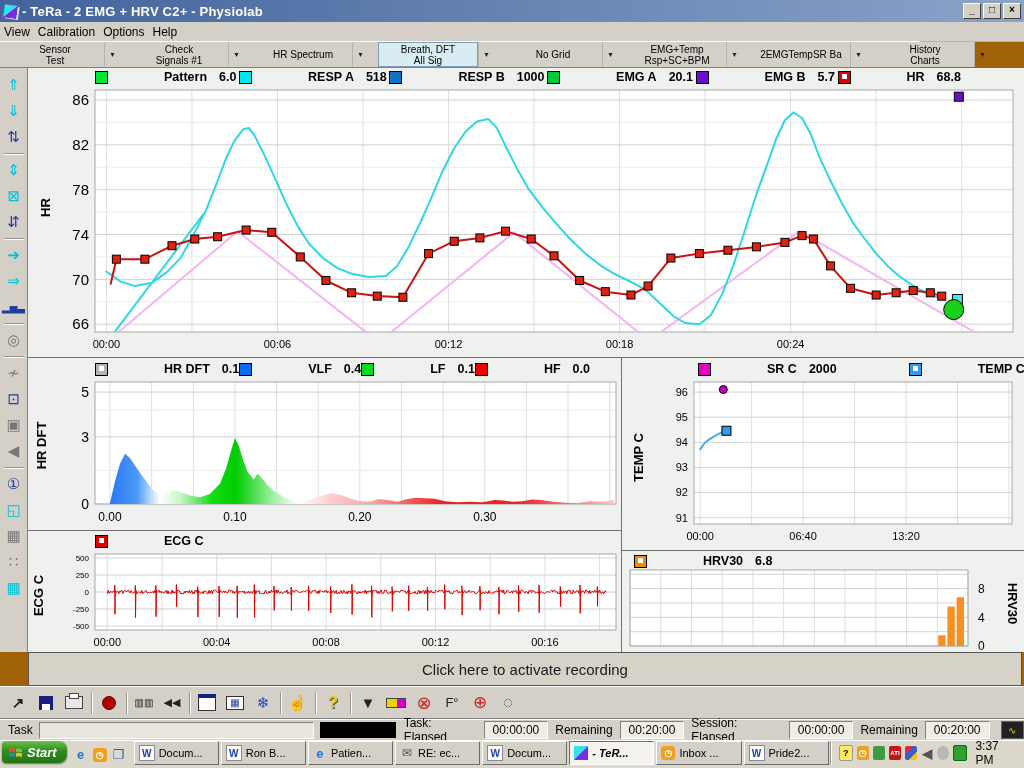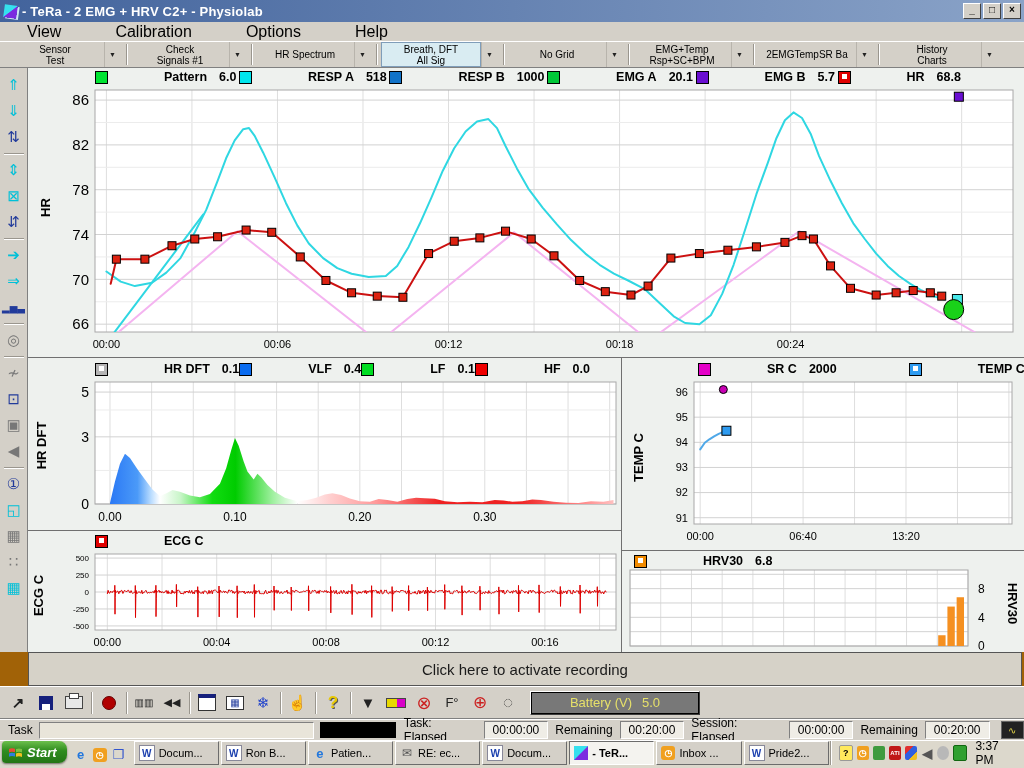--- a/index.html
+++ b/index.html
@@ -12,23 +12,23 @@
   .app-icon{width:13px;height:13px;margin:0 5px 0 4px;
     background:linear-gradient(135deg,#35e0ee 0 48%,#7b2be0 52% 100%);
     transform:rotate(8deg);box-shadow:2px 1px 0 #cfe6f5;}
   .title-text{color:#fff;font-weight:bold;font-size:13px;letter-spacing:.2px;}
   .win-btns{margin-left:auto;display:flex;gap:2px;padding-right:3px;}
   .win-btn{width:16px;height:14px;background:#d4d0c8;border:1px solid;
     border-color:#fff #404040 #404040 #fff;font-size:10px;line-height:11px;text-align:center;font-weight:bold;color:#000;}
   
   .menubar{left:0;top:22px;width:1024px;height:19px;background:#d4d0c8;display:flex;align-items:center;
     border-bottom:1px solid #b8b4ac;}
-  .menu-item{font-size:16px;padding:2px 27px;color:#000;}
-  
-  .toolbar{left:0;top:41px;width:1024px;height:27px;background:#d4d0c8;display:flex;align-items:stretch;
+  .menu-item{font-size:12px;padding:2px 4px;color:#000;}
+  
+  .toolbar{left:0;top:41px;width:920px;height:27px;background:#d4d0c8;display:flex;align-items:stretch;
     border-top:1px solid #fff;border-bottom:1px solid #808080;padding-left:6px;box-sizing:border-box;}
   .tbtn{display:flex;align-items:stretch;margin-right:2px;}
   .tlabel{min-width:86px;padding:0 6px;display:flex;flex-direction:column;justify-content:center;
     text-align:center;font-size:10px;line-height:11px;color:#000;background:#d4d0c8;}
   .tbtn.active .tlabel{background:#d9ecf2;border:1px solid #7f9db9;}
   .tarrow{width:15px;display:flex;align-items:center;justify-content:center;font-size:7px;color:#222;
     border-left:1px solid #b8b4ac;}
   .tsep{width:1px;background:#9a968e;margin:2px 4px;box-shadow:1px 0 0 #fff;}
   
   .leftbar{left:0;top:68px;width:28px;height:584px;background:#d4d0c8;border-right:1px solid #808080;
@@ -90,21 +90,21 @@
   .taskbar{left:0;top:740px;width:1024px;height:28px;background:#dcd8cc;border-top:1px solid #fff;
     display:flex;padding:0 2px;box-sizing:border-box;}
   .startbtn{height:22px;padding:0 10px 0 6px;border-radius:4px 8px 8px 4px;
     background:linear-gradient(#6cbf4c,#2f8c1f 45%,#237515);display:flex;align-items:center;gap:4px;
     box-shadow:0 1px 2px rgba(0,0,0,.5);}
   .startbtn span{color:#fff;font-weight:bold;font-size:13px;font-style:italic;}
   .ql{display:flex;align-items:center;gap:3px;padding:0 6px;}
   .qlic{width:16px;height:16px;display:flex;align-items:center;justify-content:center;font-size:12px;}
   .task{height:22px;flex:0 1 88px;background:#d4d0c8;border:1px solid;border-color:#fff #6c6c6c #6c6c6c #fff;
     display:flex;align-items:center;gap:4px;padding:0 4px;margin:0 1px;font-size:11px;color:#000;overflow:hidden;white-space:nowrap;}
-  .task.active{background:#f4f3ef;border-color:#6c6c6c #fff #fff #6c6c6c;font-weight:bold;}
+  .task.active{background:#f4f3ef;border-color:#6c6c6c #fff #fff #6c6c6c;font-weight:bold;font-style:italic;}
   .tk-ic{width:14px;height:14px;flex:none;display:flex;align-items:center;justify-content:center;font-size:11px;font-weight:bold;}
   .tk-word{background:#fff;color:#1a3fae;border:1px solid #889;font-size:10px;}
   .tk-ie{color:#2277dd;font-size:13px;}
   .tk-mail{color:#555;font-size:12px;font-weight:normal;}
   .tk-clock{background:#f0a020;border-radius:3px;color:#fff;font-size:9px;}
   .tk-tera{background:linear-gradient(135deg,#35e0ee 0 48%,#7b2be0 52% 100%);}
   .tray{margin-left:auto;height:24px;display:flex;align-items:center;gap:4px;
     border-left:1px solid #9a968e;box-shadow:1px 0 0 #fff inset;padding:0 8px;}
   .tricon{width:14px;height:14px;display:flex;align-items:center;justify-content:center;
     font-size:9px;font-weight:bold;border-radius:2px;}
@@ -637,24 +637,20 @@
       </span>
     <span class="bbtn">
         <span class="g" style="font-size:13px;">F°</span>
       </span>
     <span class="bbtn">
         <span class="g" style="color:#cc2222;font-size:17px;">⊕</span>
       </span>
     <span class="bbtn">
         <span class="g gry" style="font-size:17px;">◌</span>
       </span>
-    <span class="batt">
-      <span>Battery (V)</span>
-      <span>5.0</span>
-    </span>
   </div>
 
   <div class="abs statusbar">
     <span style="margin-left:8px;">Task</span>
     <span class="sb-progress"></span>
     <span class="sb-black"></span>
     <span>Task: Elapsed</span>
     <span class="sb-field">00:00:00</span>
     <span>Remaining</span>
     <span class="sb-field">00:20:00</span>

